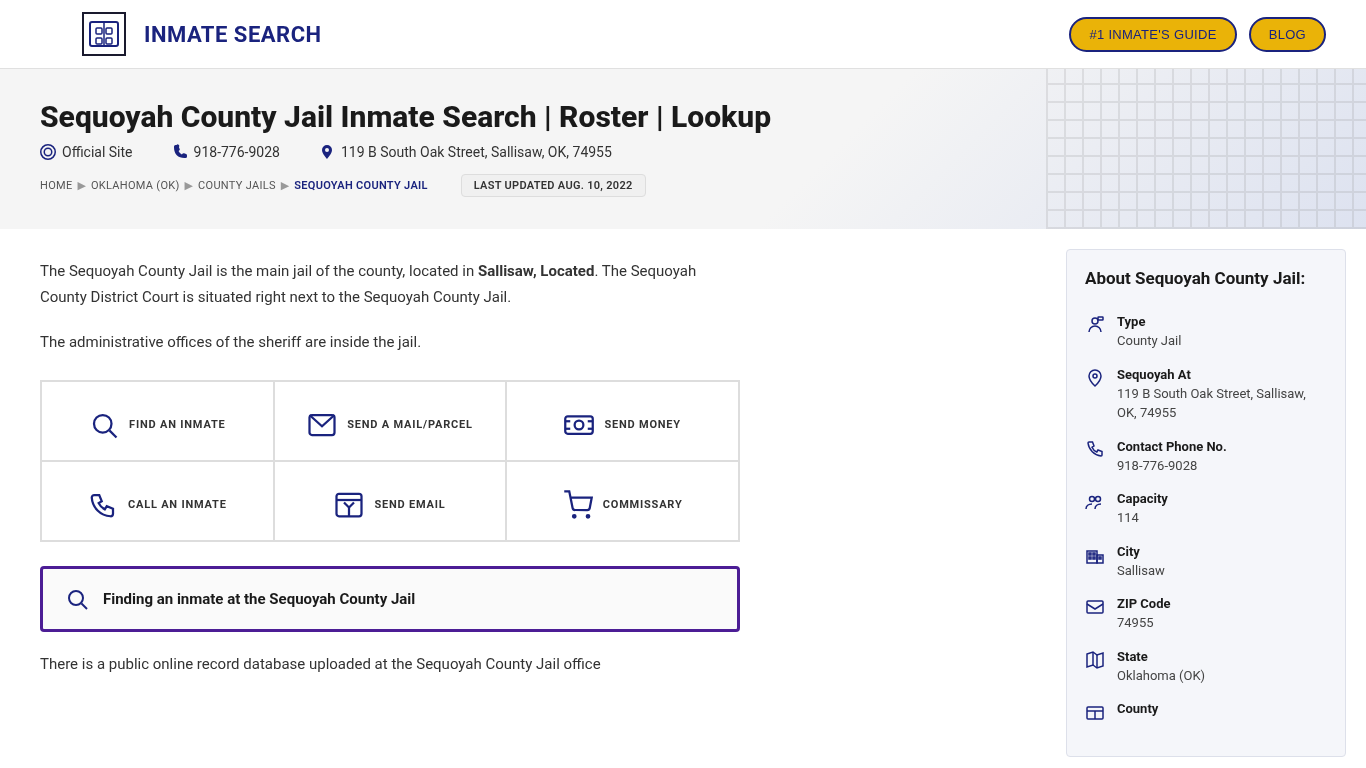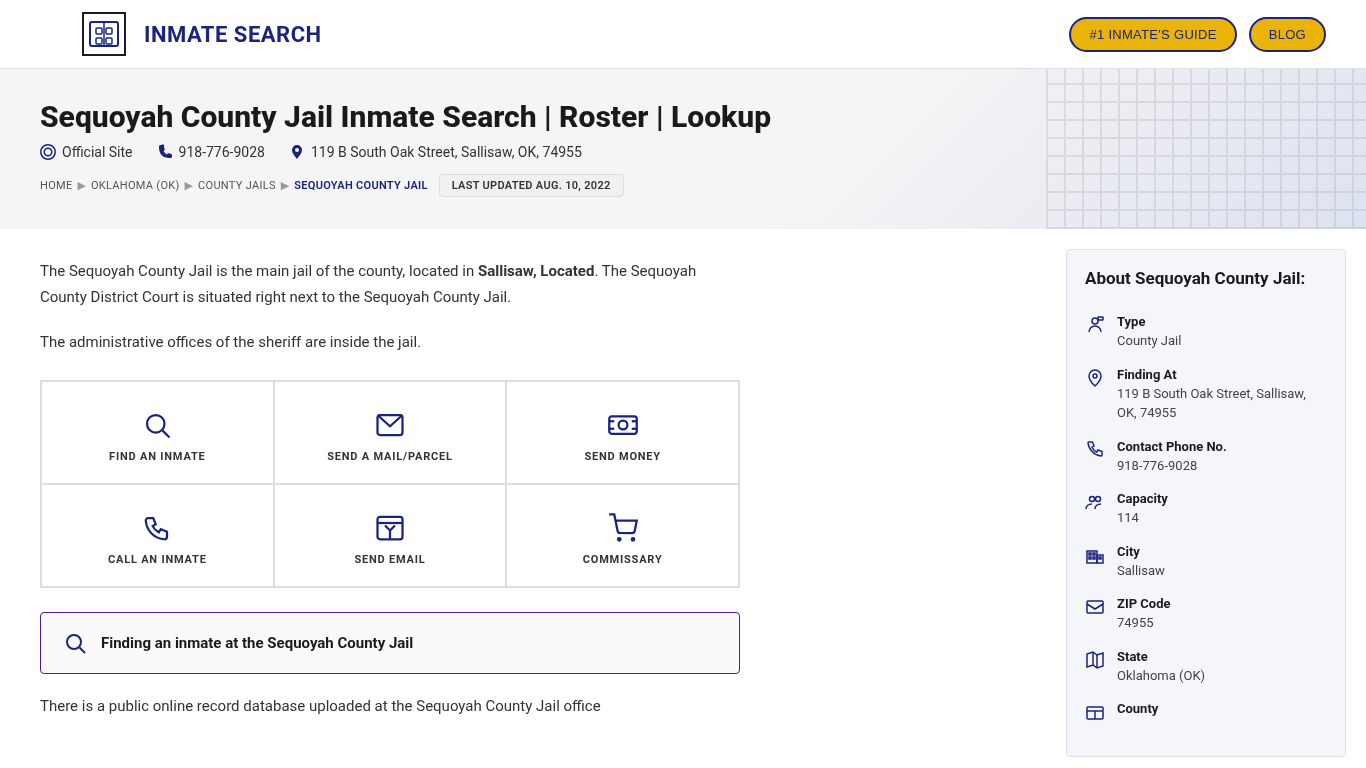--- a/index.html
+++ b/index.html
@@ -83,21 +83,21 @@
       );
     }
     .hero h1 {
       font-size: 30px;
       font-weight: 800;
       color: #1a1a1a;
       margin-bottom: 10px;
     }
     .hero-meta {
       display: flex;
-      gap: 24px;
+      gap: 39px;
       align-items: center;
       margin-bottom: 14px;
       flex-wrap: wrap;
     }
     .hero-meta-item {
       display: flex;
       align-items: center;
       gap: 6px;
       font-size: 14px;
       color: #333;
@@ -157,42 +157,42 @@
     
     .action-grid {
       display: grid;
       grid-template-columns: repeat(3, 1fr);
       border: 1px solid #ddd;
       margin: 24px 0;
       max-width: 700px;
     }
     .action-cell {
       display: flex;
-      flex-direction: column;
+      flex-direction: row;
       align-items: center;
       justify-content: center;
       padding: 28px 16px 20px;
       border: 0.5px solid #ddd;
       cursor: pointer;
       gap: 10px;
       transition: background 0.15s;
     }
     .action-cell svg { width: 30px; height: 30px; stroke: #1a237e; fill: none; stroke-width: 1.8; }
     .action-label {
       font-size: 11px;
       font-weight: 700;
       color: #333;
       letter-spacing: 0.8px;
       text-align: center;
       text-transform: uppercase;
     }
 
     
     .finding-section {
-      border: 1px solid #4c1d95;
+      border: 3px solid #4c1d95;
       border-radius: 4px;
       padding: 18px 22px;
       margin-top: 10px;
       max-width: 700px;
       display: flex;
       align-items: center;
       gap: 14px;
       background: #fafafa;
     }
     .finding-section svg { width: 24px; height: 24px; stroke: #1a237e; fill: none; stroke-width: 2; flex-shrink: 0; }
@@ -291,21 +291,21 @@
     </div>
   </div>
   <div class="breadcrumb">
     <span class="breadcrumb-item">HOME</span>
     <span class="breadcrumb-sep">▶</span>
     <span class="breadcrumb-item">OKLAHOMA (OK)</span>
     <span class="breadcrumb-sep">▶</span>
     <span class="breadcrumb-item">COUNTY JAILS</span>
     <span class="breadcrumb-sep">▶</span>
     <span class="breadcrumb-item breadcrumb-active">SEQUOYAH COUNTY JAIL</span>
-    <span class="last-updated" style="margin-left:6px;">LAST UPDATED AUG. 10, 2022</span>
+    <span class="last-updated" style="margin-left:28px;">LAST UPDATED AUG. 10, 2022</span>
   </div>
 </div>
 
 <div class="main-layout">
   <div class="content-area">
     <p class="intro-text">
       <span>The Sequoyah County Jail is the main jail of the county, located in </span><strong>Sallisaw, Located</strong><span>. The Sequoyah County District Court is situated right next to the Sequoyah County Jail.</span>
     </p>
     <p class="intro-text">The administrative offices of the sheriff are inside the jail.</p>
 
@@ -389,21 +389,21 @@
           <div class="sidebar-item-value">County Jail</div>
         </div>
       </div>
 
       <div class="sidebar-item">
         <svg viewBox="0 0 20 20" stroke="#1a237e" fill="none" stroke-width="1.5">
           <path d="M10 2a6 6 0 00-6 6c0 4.5 6 10 6 10s6-5.5 6-10a6 6 0 00-6-6z"></path>
           <circle cx="10" cy="8" r="2"></circle>
         </svg>
         <div class="sidebar-item-content">
-          <div class="sidebar-item-label">Finding At</div>
+          <div class="sidebar-item-label">Sequoyah At</div>
           <div class="sidebar-item-value">119 B South Oak Street, Sallisaw, OK, 74955</div>
         </div>
       </div>
 
       <div class="sidebar-item">
         <svg viewBox="0 0 20 20" stroke="#1a237e" fill="none" stroke-width="1.5">
           <path d="M4 2h3.5l1.5 4-2 1.2a9 9 0 004.8 4.8L13 10l4 1.5v3.5a1 1 0 01-1 1A15 15 0 013 3a1 1 0 011-1z"></path>
         </svg>
         <div class="sidebar-item-content">
           <div class="sidebar-item-label">Contact Phone No.</div>

